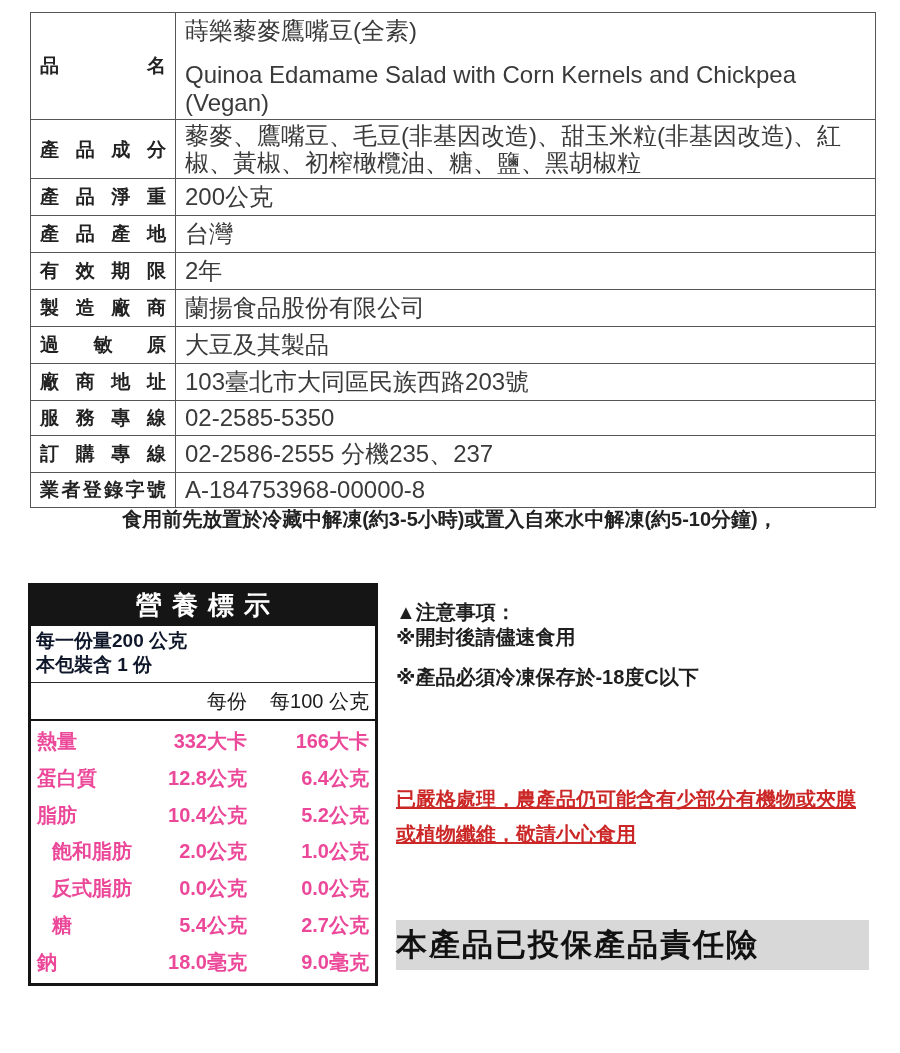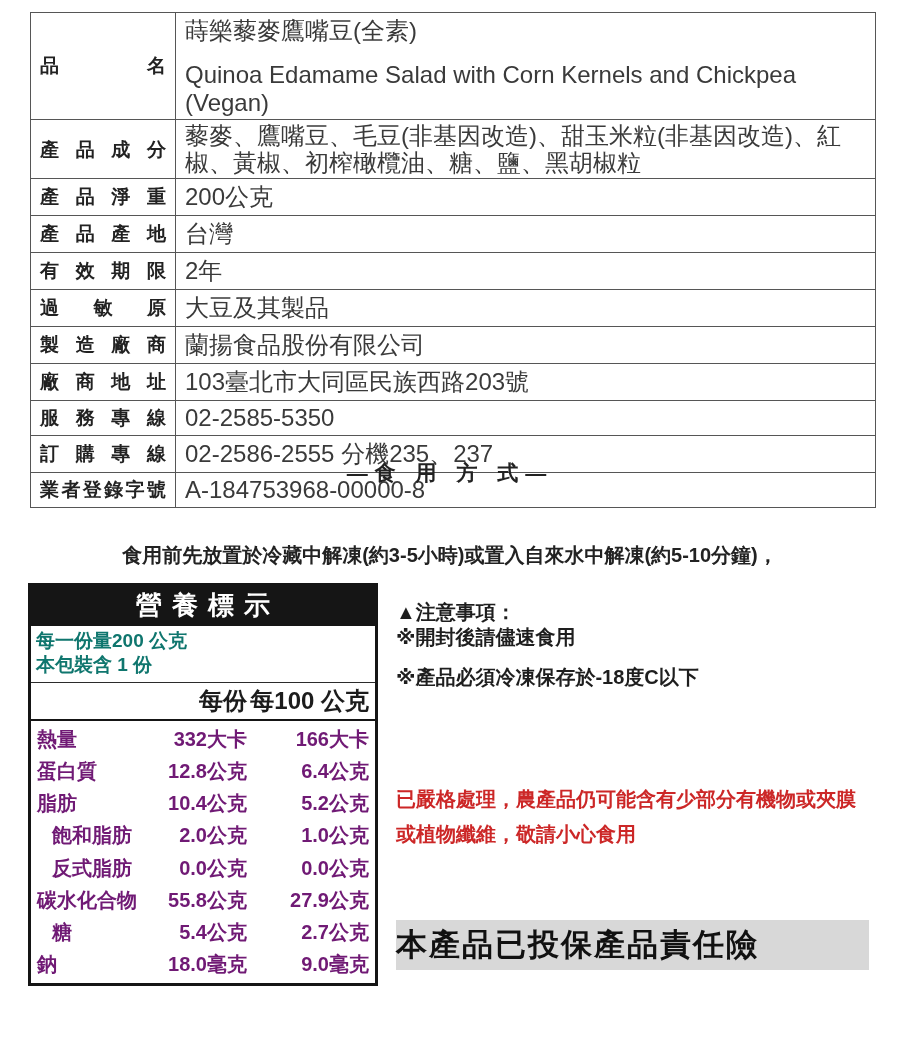--- a/index.html
+++ b/index.html
@@ -15,49 +15,49 @@
   .jlbl { display:block; text-align:justify; text-align-last:justify; }
   tr.r-name td { height:74px; }
   tr.r-name .line2 { margin-top:14px; }
   tr.r-ingr td { height:54px; line-height:27px; }
   tr.r-std td { height:30px; }
 
   
   .usage-heading { position:absolute; top:459px; left:0; width:900px; text-align:center;
                    font-size:21px; font-weight:700; letter-spacing:7px; color:#222; }
   .usage-text { position:absolute; top:506px; left:0; width:900px; text-align:center;
-                font-size:20px; font-weight:700; color:#222;margin-top:36px; }
+                font-size:20px; font-weight:700; color:#222; }
 
   
   .nutrition { position:absolute; left:28px; top:583px; width:350px; height:403px;
                border:3px solid #151515; box-sizing:border-box; background:#fff;
                display:flex; flex-direction:column; }
   .nut-header { background:#151515; color:#fff; text-align:center; font-size:26px;
                 font-weight:700; letter-spacing:10px; padding:2px 0 3px 10px; }
   .nut-serving { padding:3px 5px 5px; border-bottom:1.6px solid #2b2b2b;
-                 font-size:19px; font-weight:600; line-height:24px; color:#0f766e; }
+                 font-size:19px; font-weight:600; line-height:24px; color:#0f172a; }
   .nut-cols { display:grid; grid-template-columns:1fr 96px 122px; align-items:center;
               height:36px; padding:0 6px; border-bottom:2.6px solid #151515;
-              font-size:24px; font-weight:700; color:#1c1c1c; }
+              font-size:20px; font-weight:400; color:#1c1c1c; }
   .nut-rows { flex:1; display:flex; flex-direction:column; justify-content:space-around;
               padding:2px 0; }
   .nut-row { display:grid; grid-template-columns:1fr 96px 122px; align-items:center;
-             padding:0 6px; font-size:20px; font-weight:600; color:#701a75; }
+             padding:0 6px; font-size:20px; font-weight:600; color:#ec4899; }
   .nut-row .name.indent { padding-left:15px; }
   .tr { text-align:right; }
 
   
   .notices { position:absolute; left:396px; top:583px; width:504px; height:460px; }
   .notice-heading { position:absolute; top:0; left:0; font-size:20px; font-weight:700; color:#1e1e1e;margin-top:16px; }
   .notice-item-0 { position:absolute; top:41px; left:0; font-size:20px; font-weight:700; color:#1e1e1e; }
   .notice-item-1 { position:absolute; top:81px; left:0; font-size:20px; font-weight:700; color:#1e1e1e; }
   .allergen-para { position:absolute; top:117px; left:0; width:478px; font-size:20px;
                    font-weight:700; line-height:35px; color:#1e1e1e; }
   .warning-red { position:absolute; top:199px; left:0; width:478px; font-size:20px;
-                 font-weight:700; line-height:35px; }
+                 font-weight:700; line-height:35px;text-decoration:underline; }
   .insurance-box { position:absolute; top:337px; left:0; width:473px; height:50px;
                    line-height:50px; font-size:31px; font-weight:700;
                    letter-spacing:2px; color:#111; }
 </style>
 </head>
 <body>
 
 <div class="page">
 
   <table class="spec">
@@ -90,29 +90,29 @@
       <td>台灣</td>
     </tr>
     <tr class="r-std">
       <td class="lbl">
         <span class="jlbl">有效期限</span>
       </td>
       <td>2年</td>
     </tr>
     <tr class="r-std">
       <td class="lbl">
+        <span class="jlbl">製造廠商</span>
+      </td>
+      <td>蘭揚食品股份有限公司</td>
+    </tr>
+    <tr class="r-std">
+      <td class="lbl">
         <span class="jlbl">過敏原</span>
       </td>
       <td>大豆及其製品</td>
-    </tr>
-    <tr class="r-std">
-      <td class="lbl">
-        <span class="jlbl">製造廠商</span>
-      </td>
-      <td>蘭揚食品股份有限公司</td>
     </tr>
     <tr class="r-std">
       <td class="lbl">
         <span class="jlbl">廠商地址</span>
       </td>
       <td>103臺北市大同區民族西路203號</td>
     </tr>
     <tr class="r-std">
       <td class="lbl">
         <span class="jlbl">服務專線</span>
@@ -127,21 +127,20 @@
     </tr>
     <tr class="r-std">
       <td class="lbl">
         <span class="jlbl">業者登錄字號</span>
       </td>
       <td>A-184753968-00000-8</td>
     </tr>
   </tbody>
     </table>
 
-  <div class="usage-heading">—食 用 方 式—</div>
   <div class="usage-text">食用前先放置於冷藏中解凍(約3-5小時)或置入自來水中解凍(約5-10分鐘)，</div>
 
   <div class="nutrition">
     <div class="nut-header">營養標示</div>
     <div class="nut-serving">
       <div>每一份量200 公克</div>
       <div>本包裝含 1 份</div>
     </div>
     <div class="nut-cols">
       <span></span>
@@ -168,25 +167,20 @@
         <span class="name indent">飽和脂肪</span>
         <span class="tr">2.0公克</span>
         <span class="tr">1.0公克</span>
       </div>
       <div class="nut-row">
         <span class="name indent">反式脂肪</span>
         <span class="tr">0.0公克</span>
         <span class="tr">0.0公克</span>
       </div>
       <div class="nut-row">
-        <span class="name">碳水化合物</span>
-        <span class="tr">55.8公克</span>
-        <span class="tr">27.9公克</span>
-      </div>
-      <div class="nut-row">
         <span class="name indent">糖</span>
         <span class="tr">5.4公克</span>
         <span class="tr">2.7公克</span>
       </div>
       <div class="nut-row">
         <span class="name">鈉</span>
         <span class="tr">18.0毫克</span>
         <span class="tr">9.0毫克</span>
       </div>
     </div>

